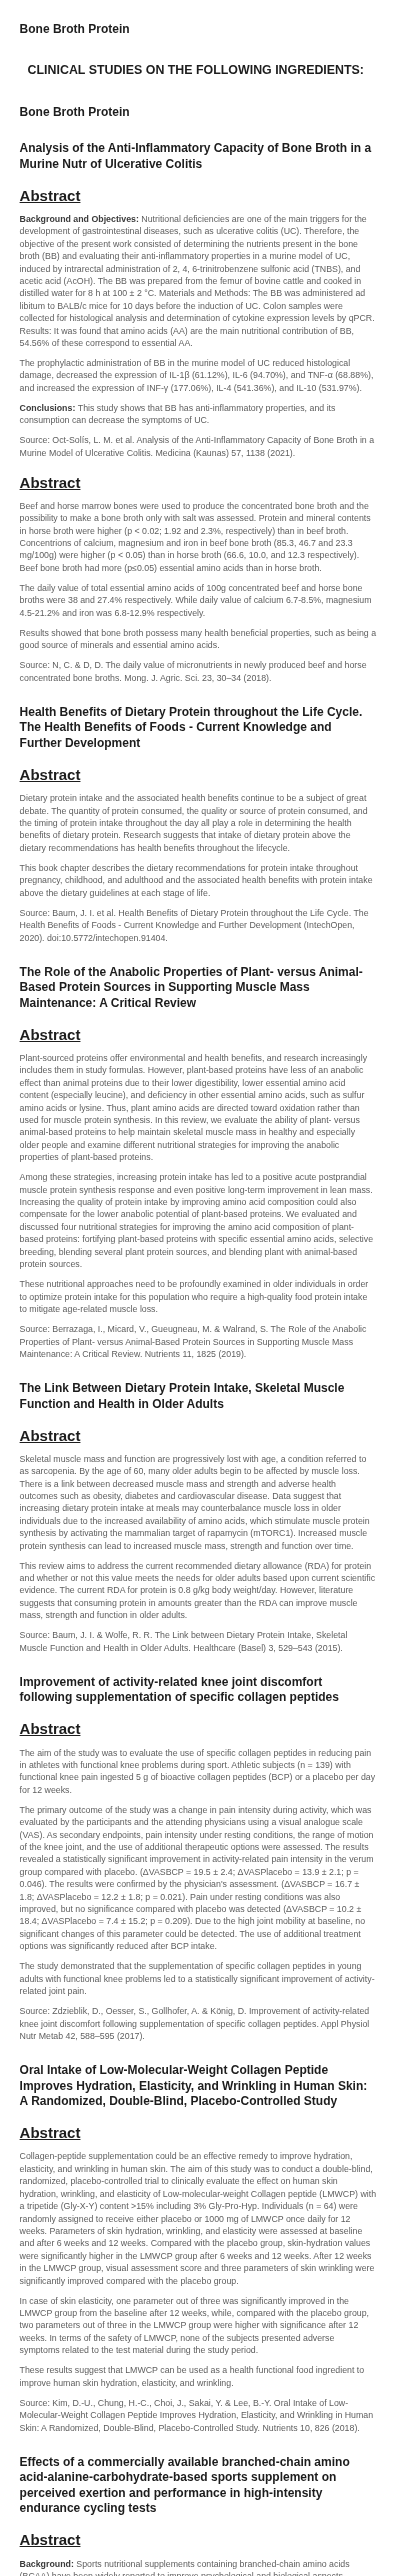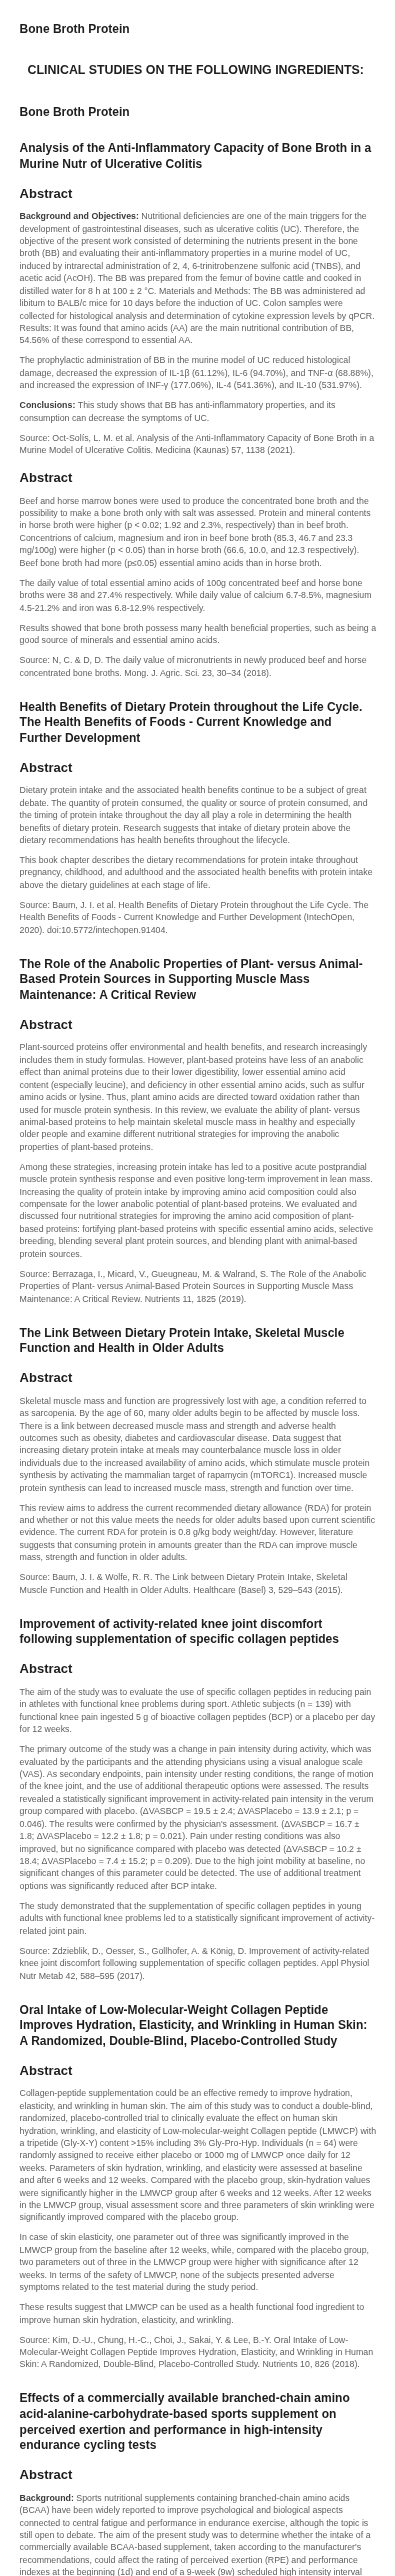--- a/index.html
+++ b/index.html
@@ -39,25 +39,26 @@
     margin: 26px 0 0 0;
   }
   .study-title {
     font-size: 12px;
     line-height: 1.3;
     font-weight: 700;
     color: #1d1d1d;
     margin: 20.6px 0 0 0;
   }
   .abstract-label {
-    font-size: 13px;
+    font-size: 15px;
     line-height: 1.3;
     font-weight: 700;
     color: #1d1d1d;
     margin: 13.4px 0 0 0;
+    text-decoration: underline;
   }
   .body-p {
     font-size: 8.8px;
     line-height: 12.4px;
     color: #5e5e5e;
     margin: 7.7px 0 0 0;
   }
   .body-p strong {
     color: #3b3b3b;
     font-weight: 700;
@@ -105,20 +106,21 @@
           <p class="body-p">Source: Baum, J. I. et al. Health Benefits of Dietary Protein throughout the Life Cycle. The Health Benefits of Foods - Current Knowledge and Further Development (IntechOpen, 2020). doi:10.5772/intechopen.91404.</p>
         </div>
   </section>
 
   <section>
     <h2 class="study-title">The Role of the Anabolic Properties of Plant- versus Animal-Based Protein Sources in Supporting Muscle Mass Maintenance: A Critical Review</h2>
     <h3 class="abstract-label">Abstract</h3>
     <div>
           <p class="body-p">Plant-sourced proteins offer environmental and health benefits, and research increasingly includes them in study formulas. However, plant-based proteins have less of an anabolic effect than animal proteins due to their lower digestibility, lower essential amino acid content (especially leucine), and deficiency in other essential amino acids, such as sulfur amino acids or lysine. Thus, plant amino acids are directed toward oxidation rather than used for muscle protein synthesis. In this review, we evaluate the ability of plant- versus animal-based proteins to help maintain skeletal muscle mass in healthy and especially older people and examine different nutritional strategies for improving the anabolic properties of plant-based proteins.</p>
           <p class="body-p">Among these strategies, increasing protein intake has led to a positive acute postprandial muscle protein synthesis response and even positive long-term improvement in lean mass. Increasing the quality of protein intake by improving amino acid composition could also compensate for the lower anabolic potential of plant-based proteins. We evaluated and discussed four nutritional strategies for improving the amino acid composition of plant-based proteins: fortifying plant-based proteins with specific essential amino acids, selective breeding, blending several plant protein sources, and blending plant with animal-based protein sources.</p>
+          <p class="body-p">These nutritional approaches need to be profoundly examined in older individuals in order to optimize protein intake for this population who require a high-quality food protein intake to mitigate age-related muscle loss.</p>
           <p class="body-p">Source: Berrazaga, I., Micard, V., Gueugneau, M. &amp; Walrand, S. The Role of the Anabolic Properties of Plant- versus Animal-Based Protein Sources in Supporting Muscle Mass Maintenance: A Critical Review. Nutrients 11, 1825 (2019).</p>
         </div>
   </section>
 
   <section>
     <h2 class="study-title">The Link Between Dietary Protein Intake, Skeletal Muscle Function and Health in Older Adults</h2>
     <h3 class="abstract-label">Abstract</h3>
     <div>
           <p class="body-p">Skeletal muscle mass and function are progressively lost with age, a condition referred to as sarcopenia. By the age of 60, many older adults begin to be affected by muscle loss. There is a link between decreased muscle mass and strength and adverse health outcomes such as obesity, diabetes and cardiovascular disease. Data suggest that increasing dietary protein intake at meals may counterbalance muscle loss in older individuals due to the increased availability of amino acids, which stimulate muscle protein synthesis by activating the mammalian target of rapamycin (mTORC1). Increased muscle protein synthesis can lead to increased muscle mass, strength and function over time.</p>
           <p class="body-p">This review aims to address the current recommended dietary allowance (RDA) for protein and whether or not this value meets the needs for older adults based upon current scientific evidence. The current RDA for protein is 0.8 g/kg body weight/day. However, literature suggests that consuming protein in amounts greater than the RDA can improve muscle mass, strength and function in older adults.</p>

